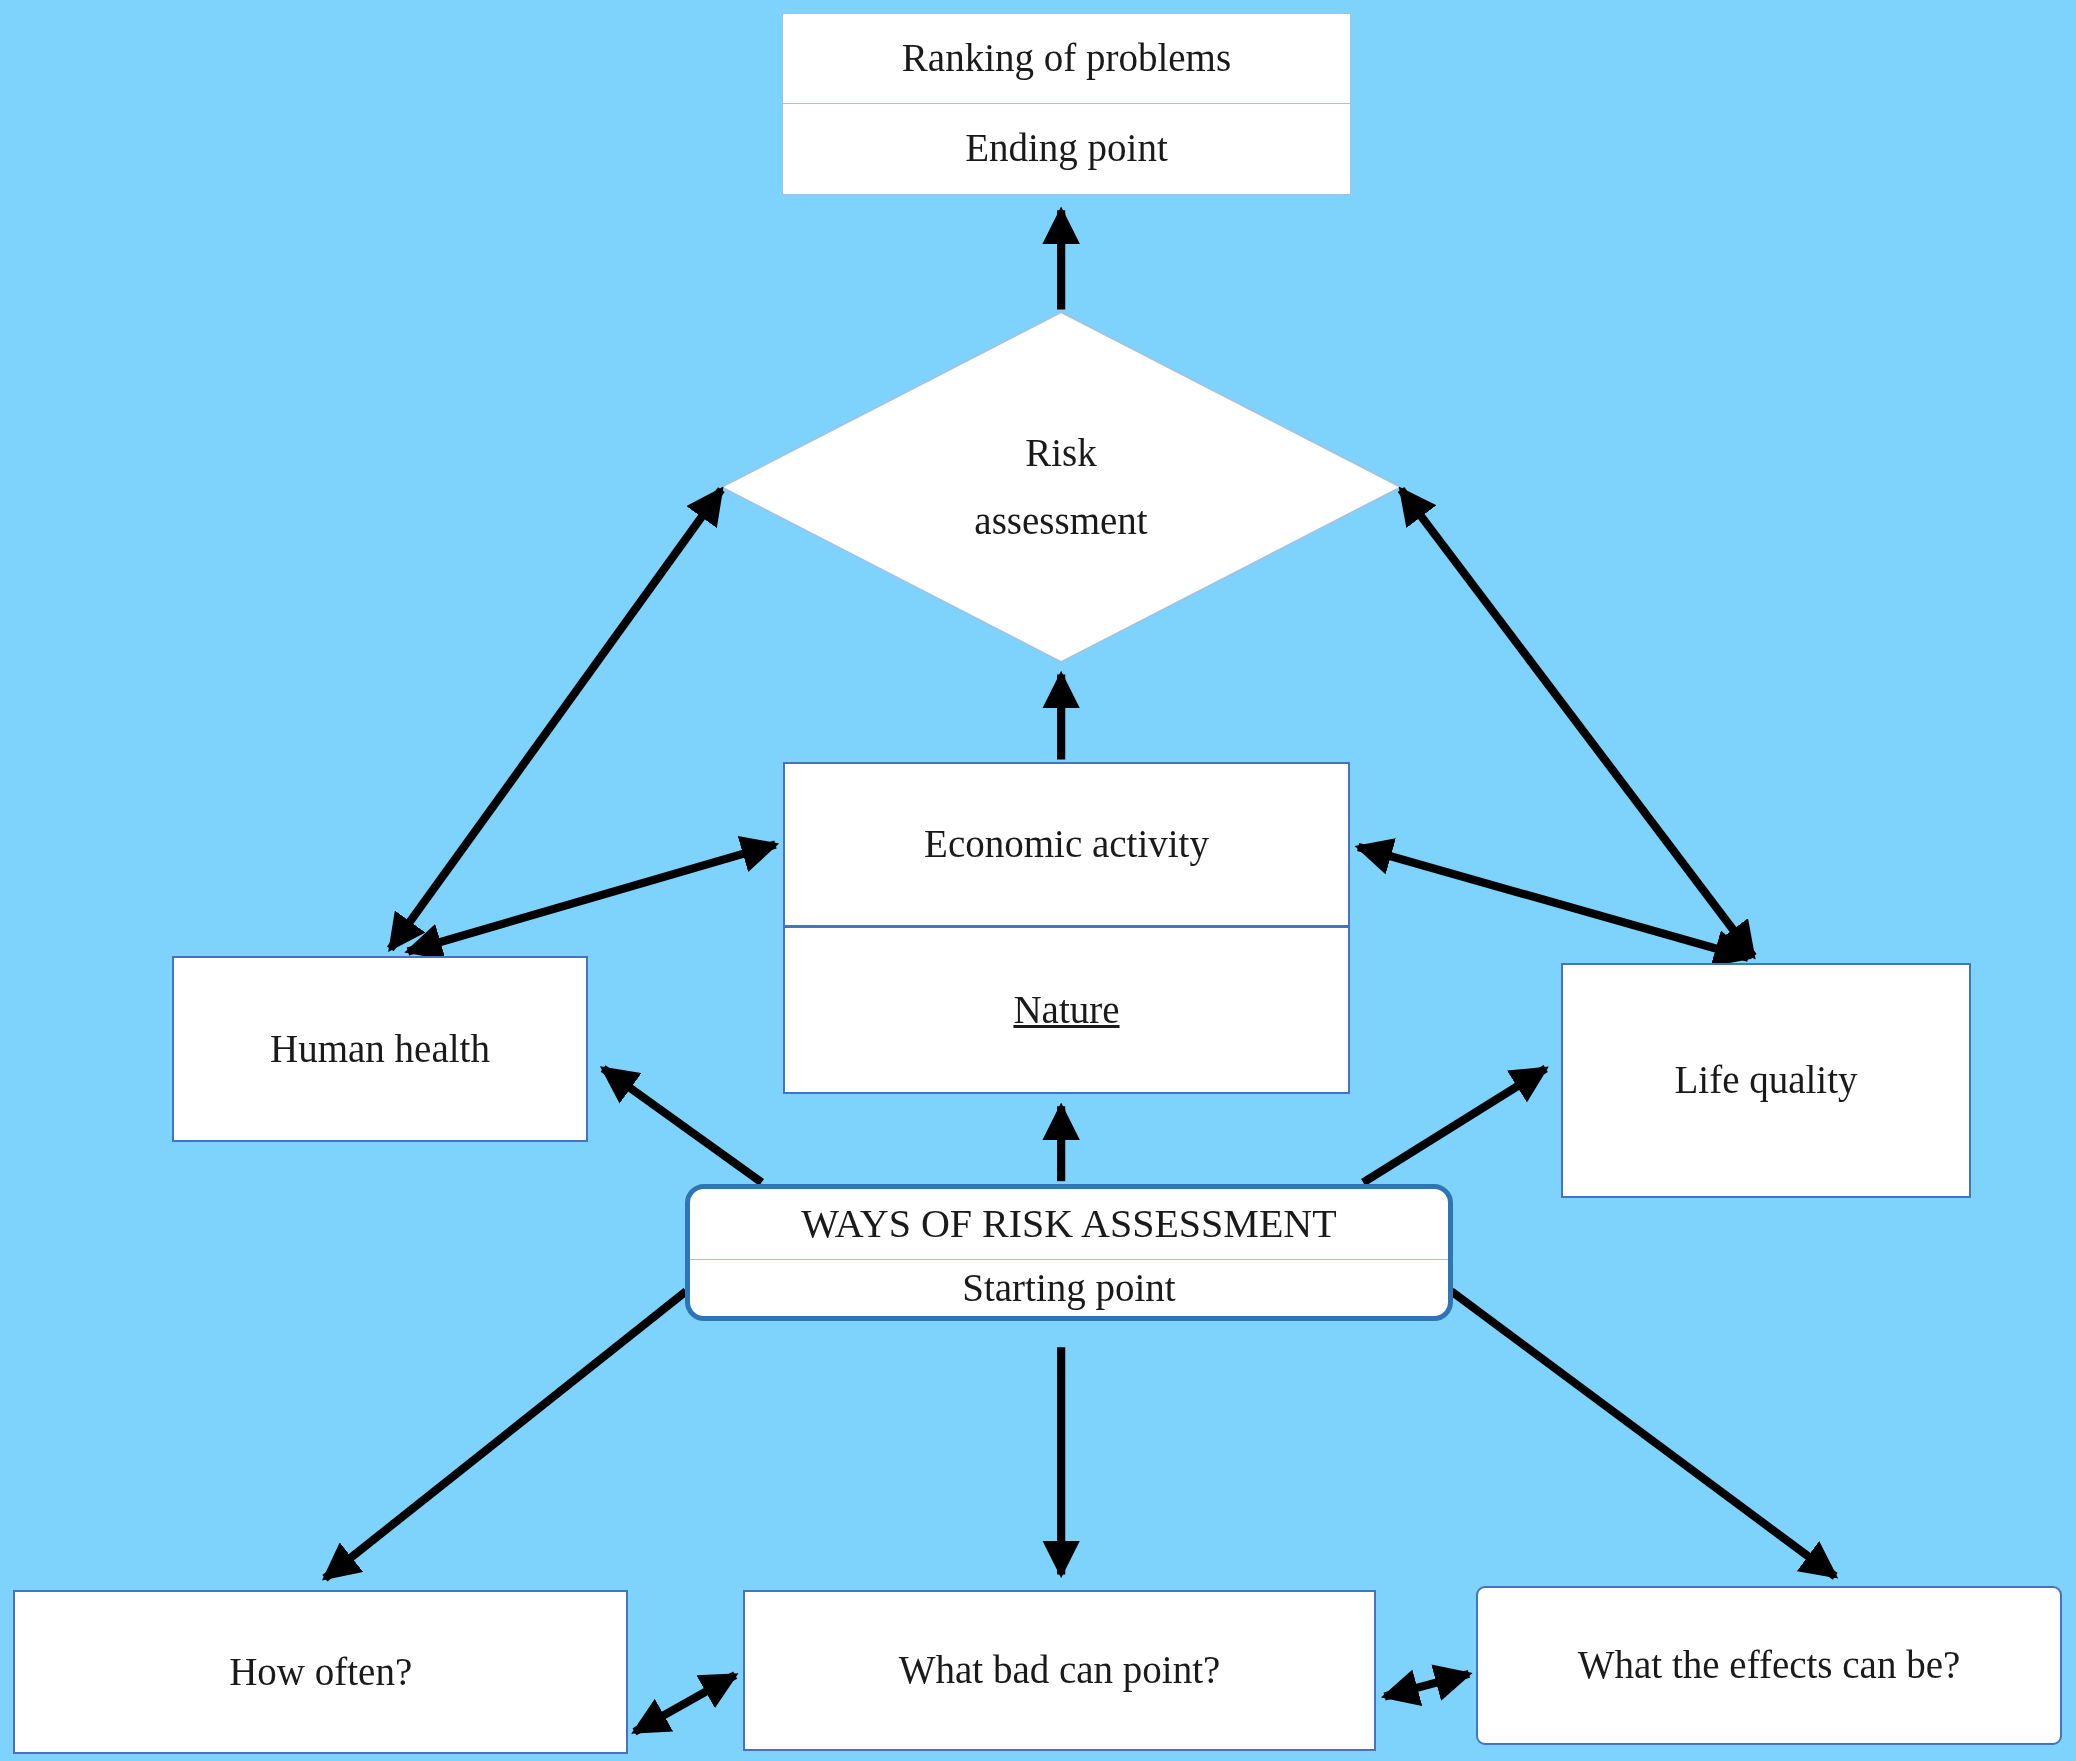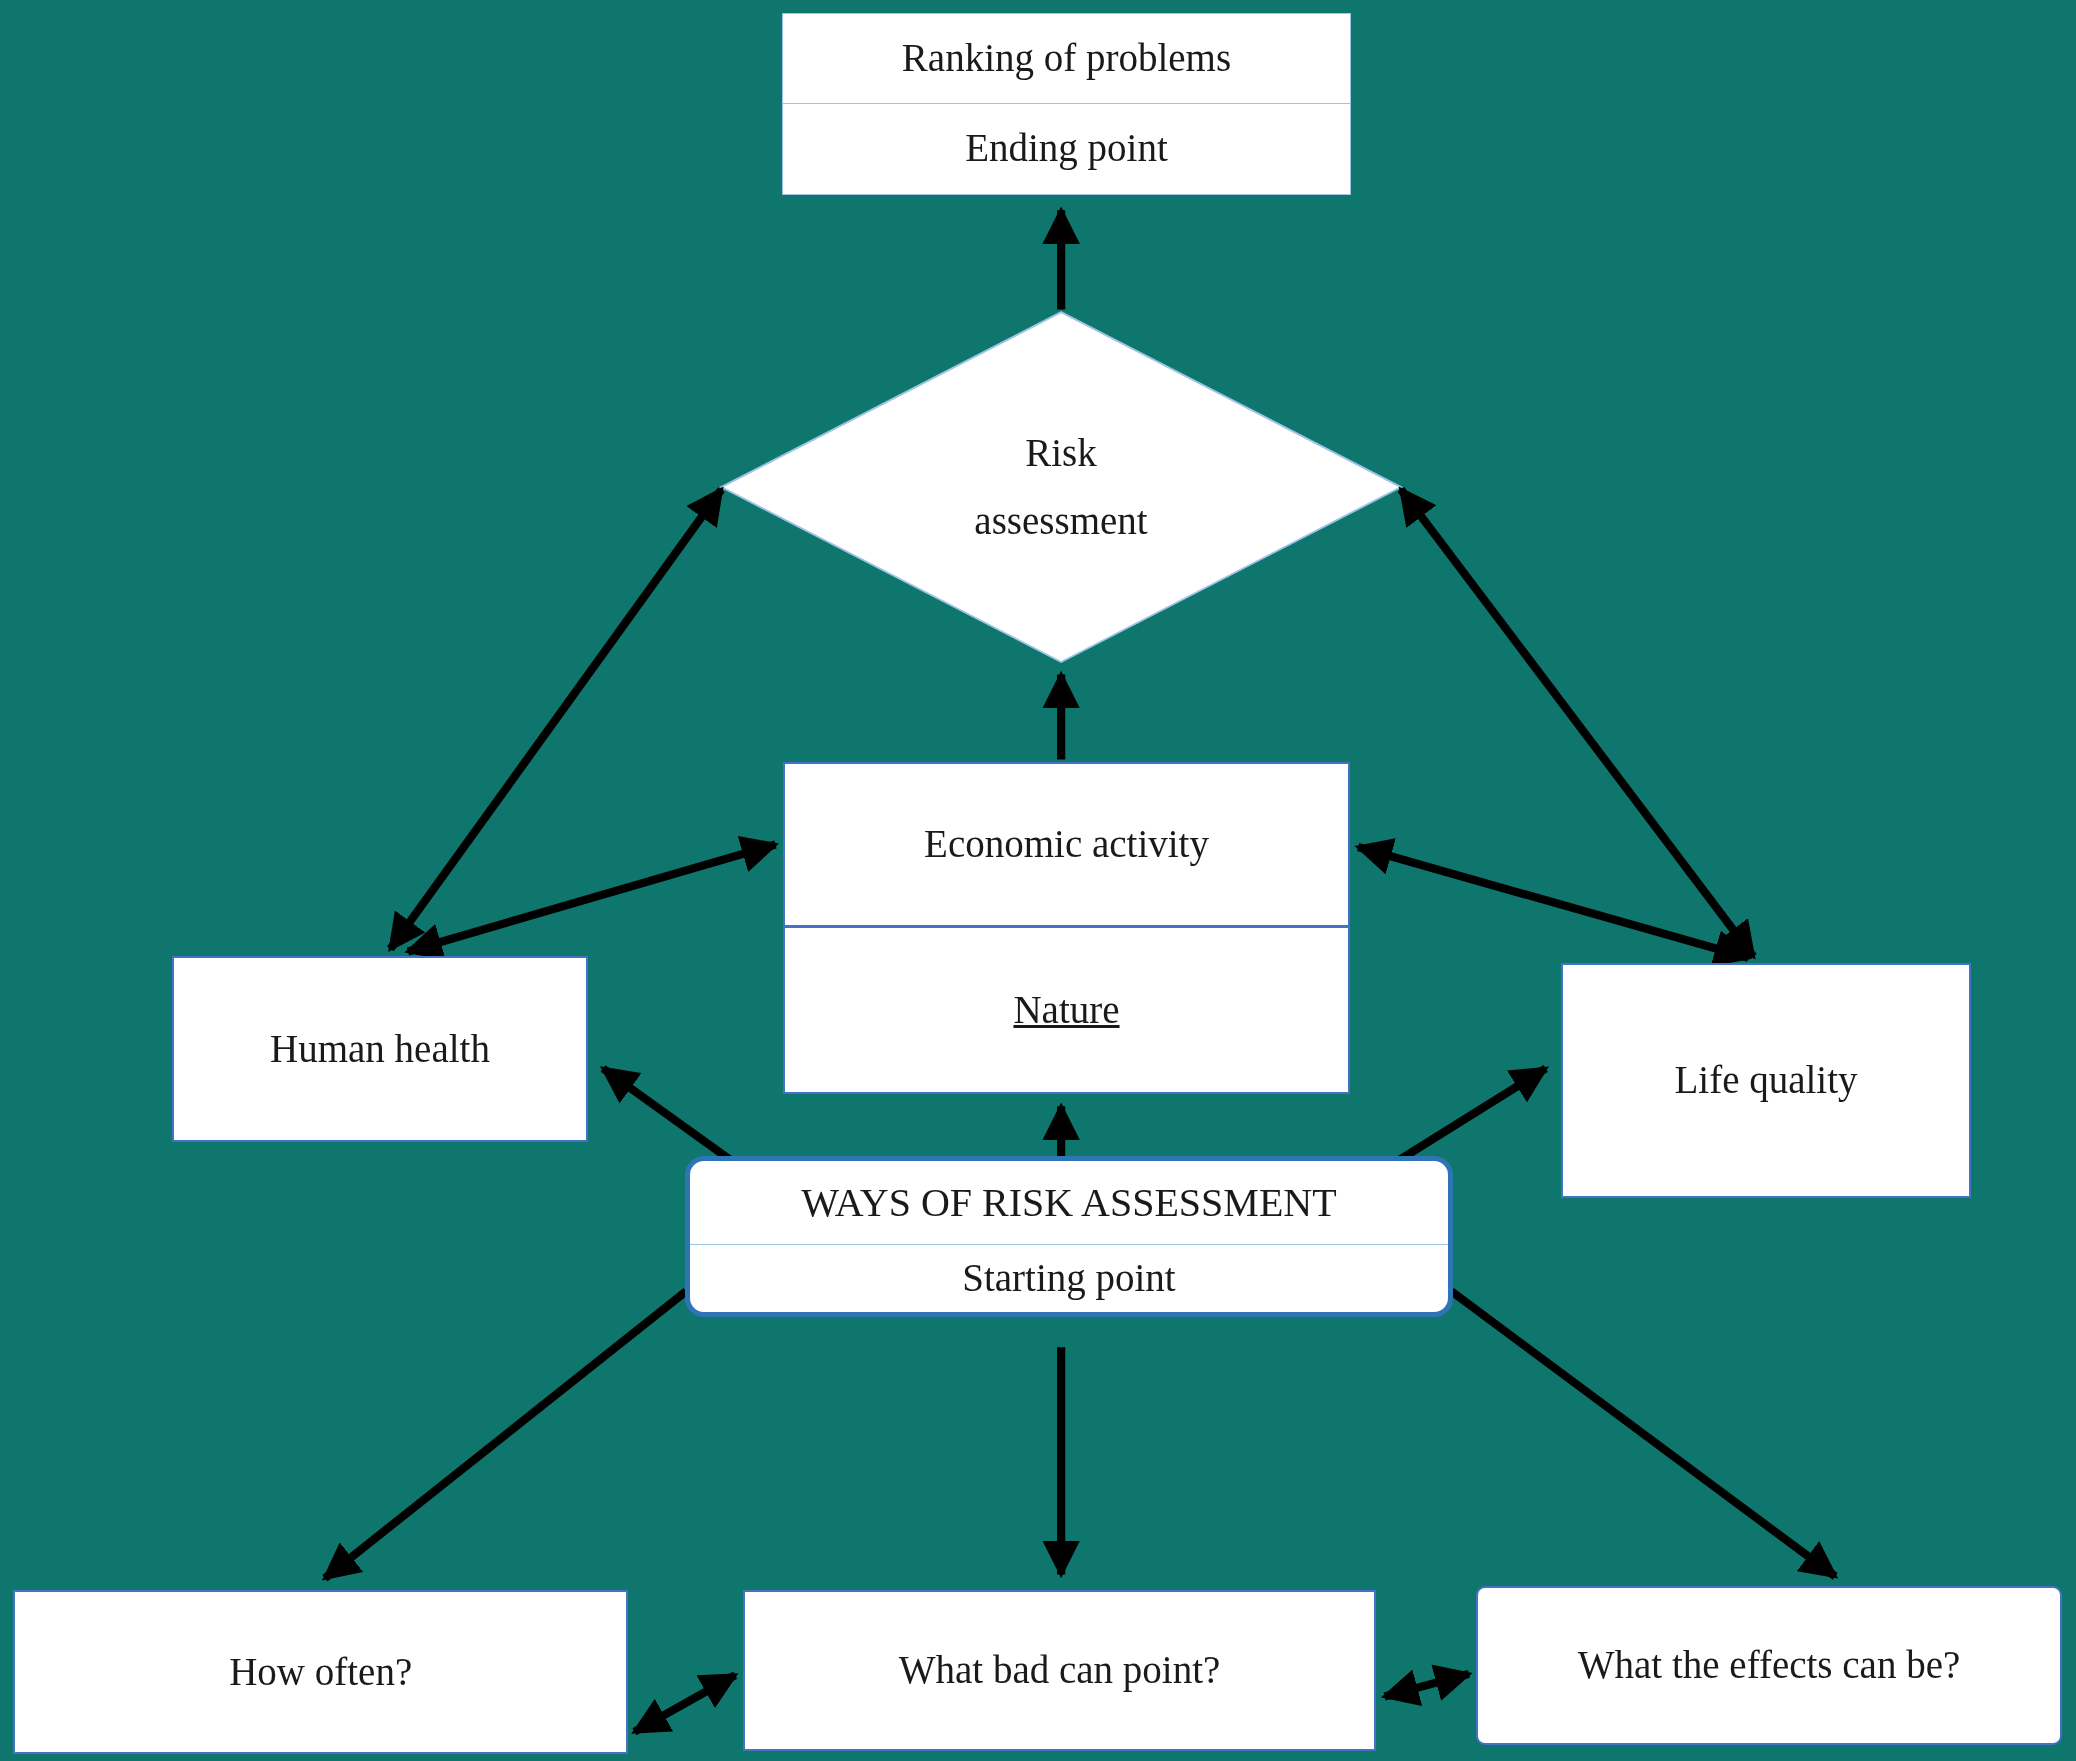--- a/index.html
+++ b/index.html
@@ -5,21 +5,21 @@
   * { box-sizing: border-box; }
   html, body { margin: 0; padding: 0; background: #ffffff; }
   body {
     font-family: "Liberation Serif", serif;
     color: #1a1a1a;
   }
   .canvas {
     position: relative;
     width: 2077px;
     height: 1762px;
-    background: #0f766e;
+    background: #7dd3fc;
     overflow: hidden;
   }
   .svg-layer {
     position: absolute;
     left: 0; top: 0;
     width: 2077px; height: 1762px;
   }
   .box {
     position: absolute;
     background: #ffffff;
@@ -128,21 +128,21 @@
   </div>
 
   <div class="box" style="left:172px; top:956px; width:416px; height:186px;">
     <span>Human health</span>
   </div>
 
   <div class="box" style="left:1561px; top:963px; width:410px; height:235px;">
     <span>Life quality</span>
   </div>
 
-  <div class="box split start-box" style="left:685px; top:1156px; width:768px; height:161px;">
+  <div class="box split start-box" style="left:685px; top:1184px; width:768px; height:137px;">
     <div class="row divided title-row">WAYS OF RISK ASSESSMENT</div>
     <div class="row">Starting point</div>
   </div>
 
   <div class="box" style="left:13.2px; top:1590px; width:615px; height:164px;">
     <span>How often?</span>
   </div>
 
   <div class="box" style="left:743px; top:1590px; width:633px; height:161px;">
     <span>What bad can point?</span>

